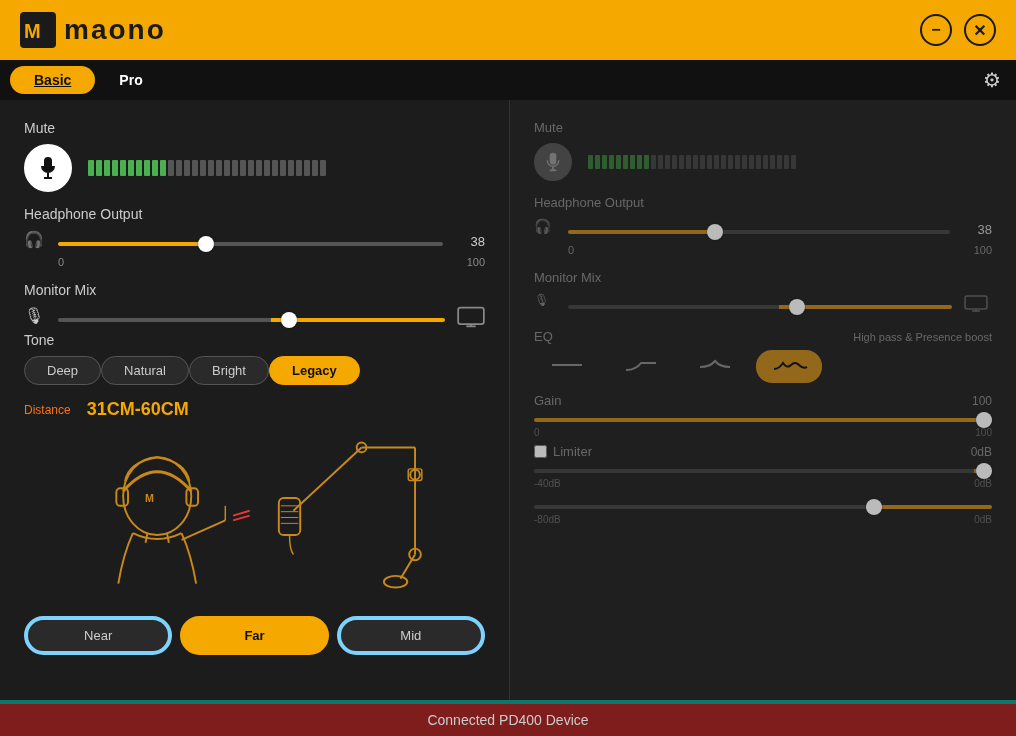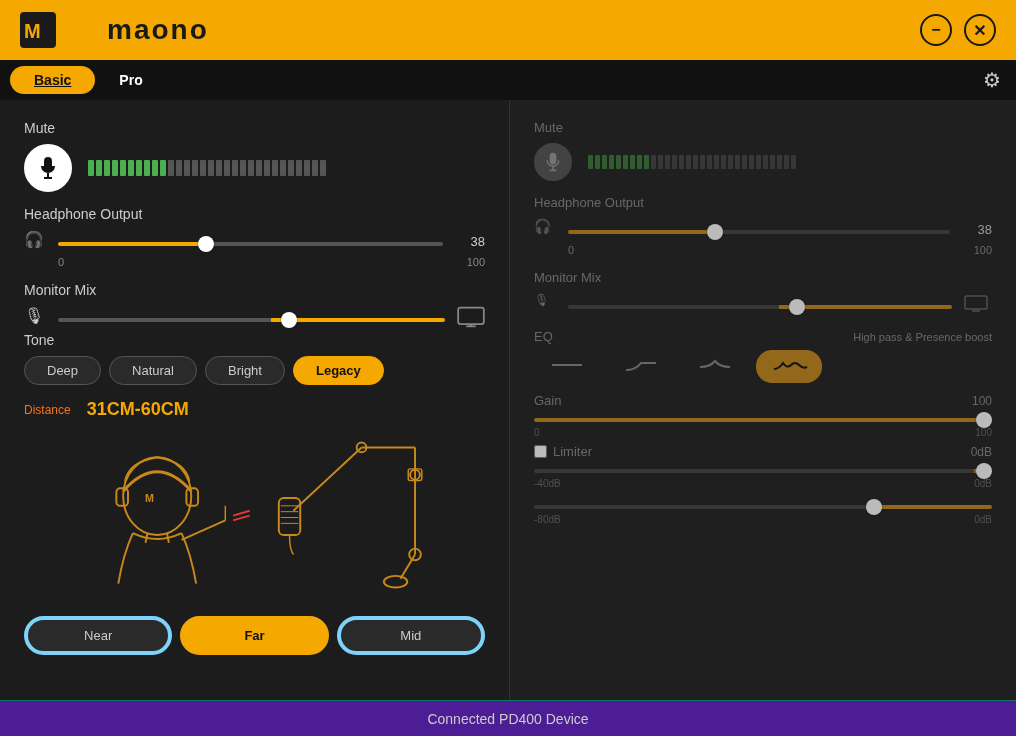--- a/index.html
+++ b/index.html
@@ -29,21 +29,20 @@
     }
     #logo-icon {
       width: 36px;
       height: 36px;
     }
     #logo-text {
       font-size: 28px;
       font-weight: bold;
       color: #1a1a1a;
       letter-spacing: 2px;
-      margin-left: 43px;
     }
     #window-controls {
       display: flex;
       gap: 12px;
       align-items: center;
     }
     .win-btn {
       width: 32px;
       height: 32px;
       border-radius: 50%;
@@ -222,21 +221,20 @@
       display: flex;
       align-items: center;
     }
 
     
     .tone-section {
       margin-bottom: 14px;
     }
     .tone-buttons {
       display: flex;
-      gap: 8px;
     }
     .tone-btn {
       padding: 6px 22px;
       border-radius: 20px;
       border: 1px solid #555;
       background: #2a2a2a;
       color: #ccc;
       cursor: pointer;
       font-size: 13px;
     }
@@ -371,27 +369,27 @@
       justify-content: space-between;
       font-size: 10px;
       color: #666;
       margin-top: 1px;
     }
 
     
     #status-bar {
       width: 100%;
       height: 36px;
-      background: #4c1d95;
+      background: #7f1d1d;
       display: flex;
       align-items: center;
       justify-content: center;
       font-size: 14px;
       color: #ccc;
-      border-top: 1px solid #0f766e;
+      border-top: 4px solid #0f766e;
     }
 
     
     .lm-wrap {
       display: flex;
       gap: 2px;
       align-items: center;
     }
     .lm-bar {
       display: inline-block;

